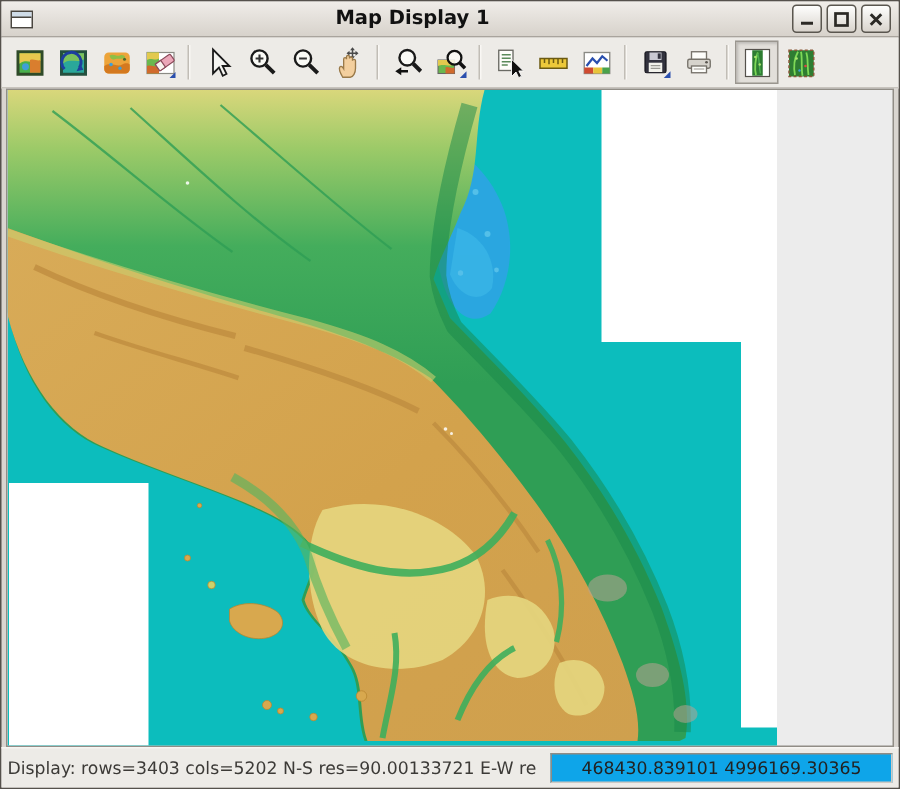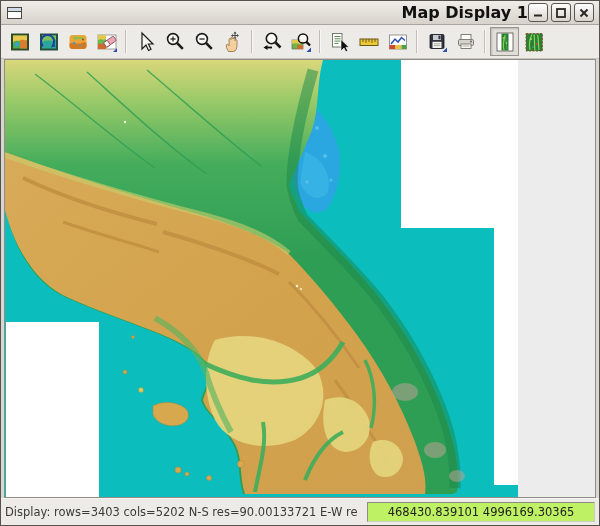--- a/index.html
+++ b/index.html
@@ -5,21 +5,21 @@
   html,body{margin:0;padding:0;width:600px;height:526px;overflow:hidden;
     font-family:"DejaVu Sans","Liberation Sans",sans-serif;}
   .window{width:600px;height:526px;box-sizing:border-box;background:#d9d5d0;
     border:1px solid #55514c;display:flex;flex-direction:column;}
   
   .titlebar{height:23px;flex:0 0 23px;display:flex;align-items:center;
     background:linear-gradient(#f0ede9,#d7d2cb);border-bottom:1px solid #a9a49d;}
   .win-icon{width:15px;height:12px;margin-left:6px;border:1px solid #4a4640;
     background:#fff;box-sizing:border-box;}
   .win-icon .bar{height:3px;background:#cfdce8;border-bottom:1px solid #4a4640;}
-  .title-text{flex:1;text-align:right;font-size:16px;font-weight:bold;color:#111;}
+  .title-text{flex:1;text-align:center;font-size:13px;font-weight:bold;color:#111;}
   .win-buttons{display:flex;gap:3px;margin-right:5px;}
   .win-btn{width:18px;height:17px;border:1px solid #5a564f;border-radius:3px;
     background:linear-gradient(#fefefd,#d9d4cd);display:flex;align-items:center;
     justify-content:center;}
   .win-btn svg{display:block;}
   
   .toolbar{height:33px;flex:0 0 33px;display:flex;align-items:center;
     background:#edebe7;padding-left:4px;border-bottom:1px solid #c7c3bd;}
   .tb-btn{width:27px;height:27px;display:flex;align-items:center;justify-content:center;
     position:relative;border:1px solid transparent;}
@@ -29,21 +29,21 @@
     margin:0 4px;}
   
   .canvas-wrap{flex:1;margin:0 3px;position:relative;background:#ececec;
     border:1px solid #918d86;overflow:hidden;}
   .map-svg{position:absolute;left:0;top:0;}
   
   .statusbar{height:26px;flex:0 0 26px;display:flex;align-items:center;
     background:#edebe7;padding:0 4px;gap:6px;border-top:1px solid #f7f5f2;}
   .status-label{flex:1;font-size:11.5px;color:#3c3a37;white-space:nowrap;
     overflow:hidden;}
-  .coord-box{flex:0 0 226px;height:18px;background:#bef264;border:1px solid #8f8b84;
+  .coord-box{flex:0 0 226px;height:18px;background:#0ea5e9;border:1px solid #8f8b84;
     border-bottom-color:#cdc9c3;border-right-color:#cdc9c3;text-align:center;
     font-size:11.5px;line-height:18px;color:#222;}
 </style>
 </head>
 <body>
 
 <div class="window">
 
   <div class="titlebar">
     <div class="win-icon">

